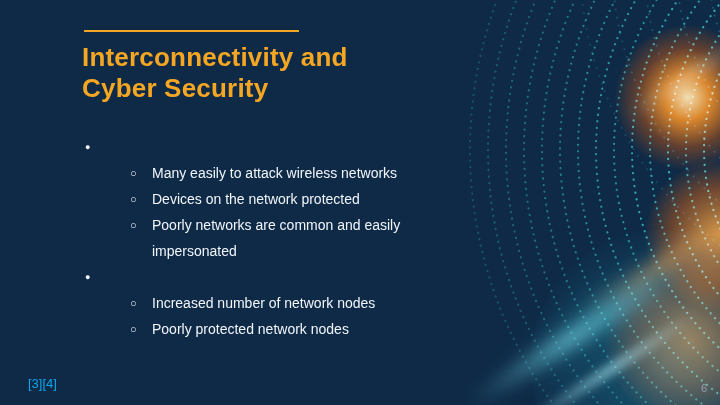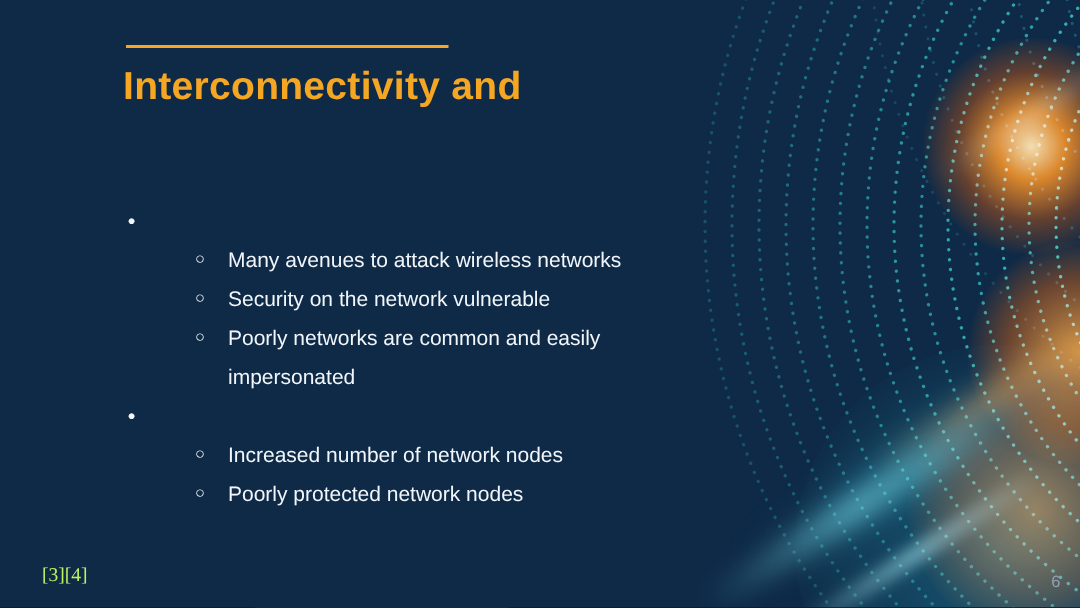--- a/index.html
+++ b/index.html
@@ -49,21 +49,21 @@
     letter-spacing:0.2px;
   }
   .bullets{position:absolute;left:85px;top:134px;width:390px;}
   .row{display:flex;align-items:flex-start;line-height:26px;font-size:14px;color:#F2F6FA;}
   .row .glyph{flex:0 0 25px;font-size:9px;line-height:26px;color:#F2F6FA;}
   .row.lvl2{margin-left:45px;}
   .row.lvl2 .glyph{flex:0 0 22px;font-size:11px;}
   .row.lvl2 .txt{max-width:310px;}
   .citation{
     position:absolute;left:28px;bottom:14px;
-    color:#bef264;font-size:13px;font-family:Liberation Serif, serif;
+    color:#0ea5e9;font-size:13px;
   }
   .page-number{
     position:absolute;right:13px;bottom:11px;
     color:#93A2B3;font-size:11px;
   }
 </style>
 </head>
 <body>
 
 <div class="slide">
@@ -105,33 +105,34 @@
     <div class="streak streak1"></div>
     <div class="streak streak2"></div>
     <div class="streak streak4"></div>
     <div class="streak streak5"></div>
   </div>
 
   <div class="content">
     <div class="title-rule"></div>
     <h1 class="title">
       <span>Interconnectivity and</span><br>
+      <span>Cyber Security</span>
     </h1>
 
     <div class="bullets">
       <div class="row lvl1">
         <span class="glyph">●</span>
       </div>
       <div class="row lvl2">
         <span class="glyph">○</span>
-        <span class="txt">Many avenues to attack wireless networks</span>
+        <span class="txt">Many easily to attack wireless networks</span>
       </div>
       <div class="row lvl2">
         <span class="glyph">○</span>
-        <span class="txt">Security on the network vulnerable</span>
+        <span class="txt">Devices on the network protected</span>
       </div>
       <div class="row lvl2">
         <span class="glyph">○</span>
         <span class="txt">Poorly networks are common and easily impersonated</span>
       </div>
       <div class="row lvl1">
         <span class="glyph">●</span>
       </div>
       <div class="row lvl2">
         <span class="glyph">○</span>

